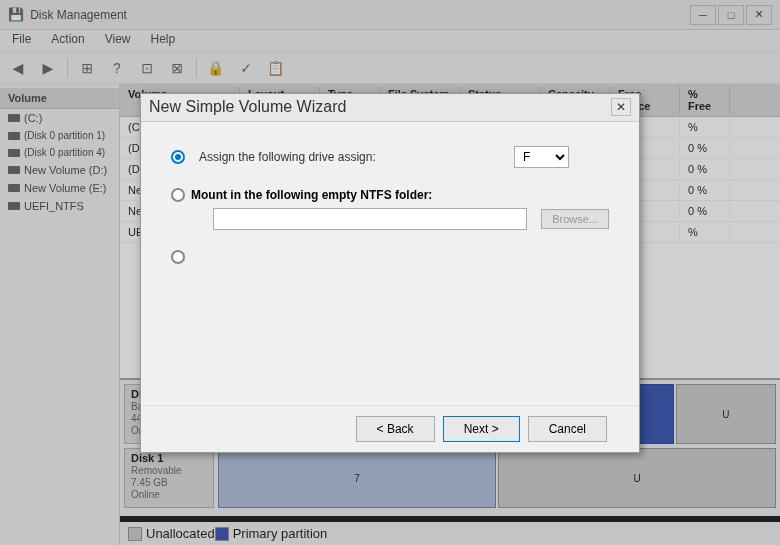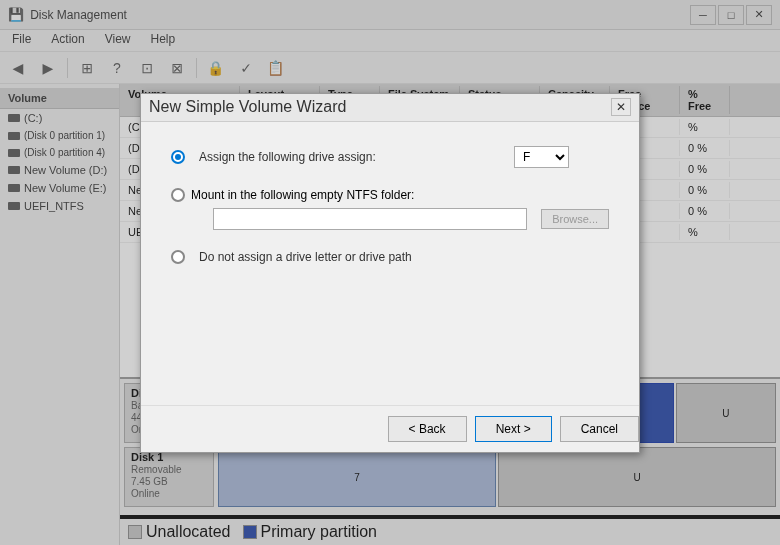--- a/index.html
+++ b/index.html
@@ -144,24 +144,23 @@
       height: 8px;
       background: #555;
       border-radius: 1px;
       flex-shrink: 0;
     }
 
     
     .legend {
       display: flex;
       align-items: center;
-      gap: 12px;
       padding: 4px 8px;
-      border-top: 4px solid #000000;
-      font-size: 16px;
+      border-top: 6px solid #000000;
+      font-size: 13px;
     }
 
     .legend-item {
       display: flex;
       align-items: center;
       gap: 4px;
     }
 
     .legend-box {
       width: 14px;
@@ -317,26 +316,27 @@
       margin-left: 22px;
       flex: 1;
       border: 1px solid #aaa;
       padding: 2px 4px;
       font-size: 11px;
     }
 
     .radio-row {
       display: flex;
       align-items: flex-start;
+      font-weight: bold;
     }
 
     
     .dialog-footer {
       border-top: 1px solid #ddd;
-      padding: 10px 0;
+      padding: 10px 32px;
       display: flex;
       justify-content: flex-end;
       gap: 8px;
       flex-shrink: 0;
       background: #f0f0f0;
     }
 
     .footer-btn {
       padding: 5px 20px;
       font-size: 12px;
@@ -670,21 +670,20 @@
           <span class="radio-label" style="margin-left:6px;">Mount in the following empty NTFS folder:</span>
         </div>
         <div style="margin-left:20px; margin-top:6px; display:flex; align-items:center; gap:6px;">
           <input class="folder-path-input" type="text" style="flex: 1 1 0%; height: 22px; font-size: 11px; border: 1px solid rgb(170, 170, 170); padding: 2px 4px;" value="">
           <button class="browse-btn" style="color:#999; padding:3px 10px; font-size:11px;">Browse...</button>
         </div>
       </div>
 
       <div class="radio-option">
         <div class="radio-input"></div>
-        <span class="radio-label" style="margin-left:6px;">Do not assign a drive letter or drive path</span>
       </div>
 
     </div>
 
     <div class="dialog-footer">
       <button class="footer-btn">&lt; Back</button>
       <button class="footer-btn primary">Next &gt;</button>
       <button class="footer-btn">Cancel</button>
     </div>
 

